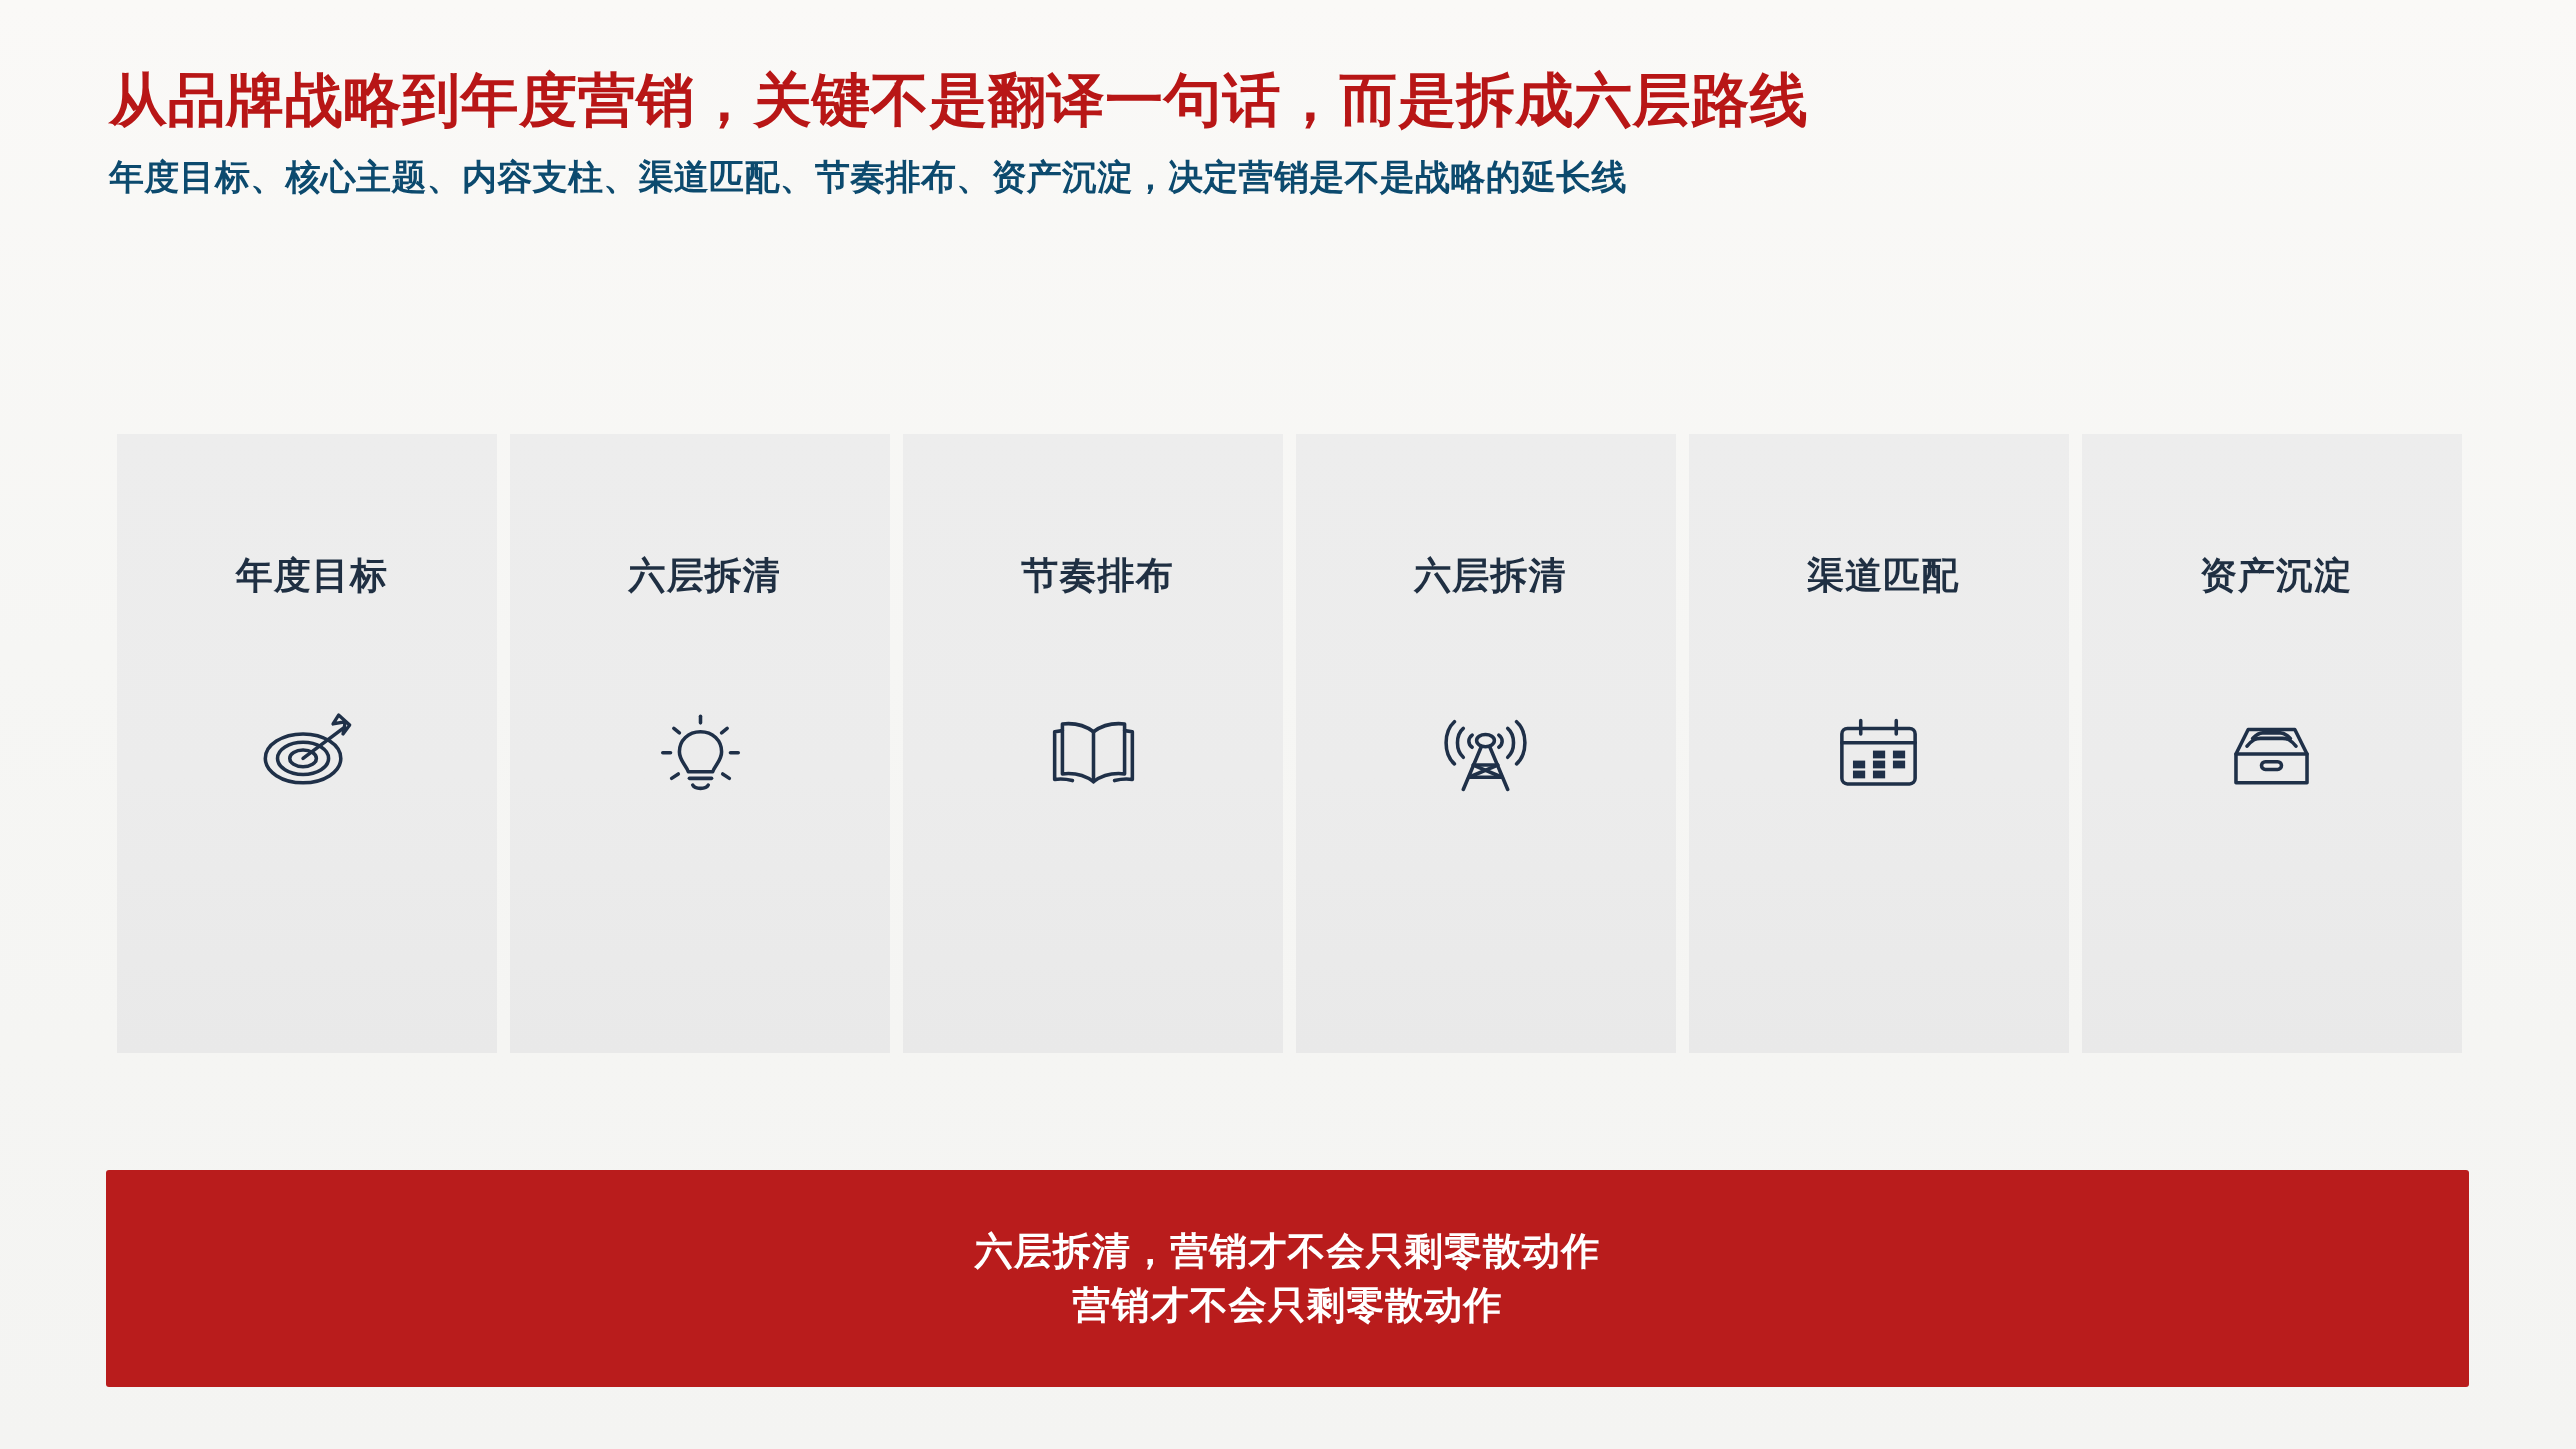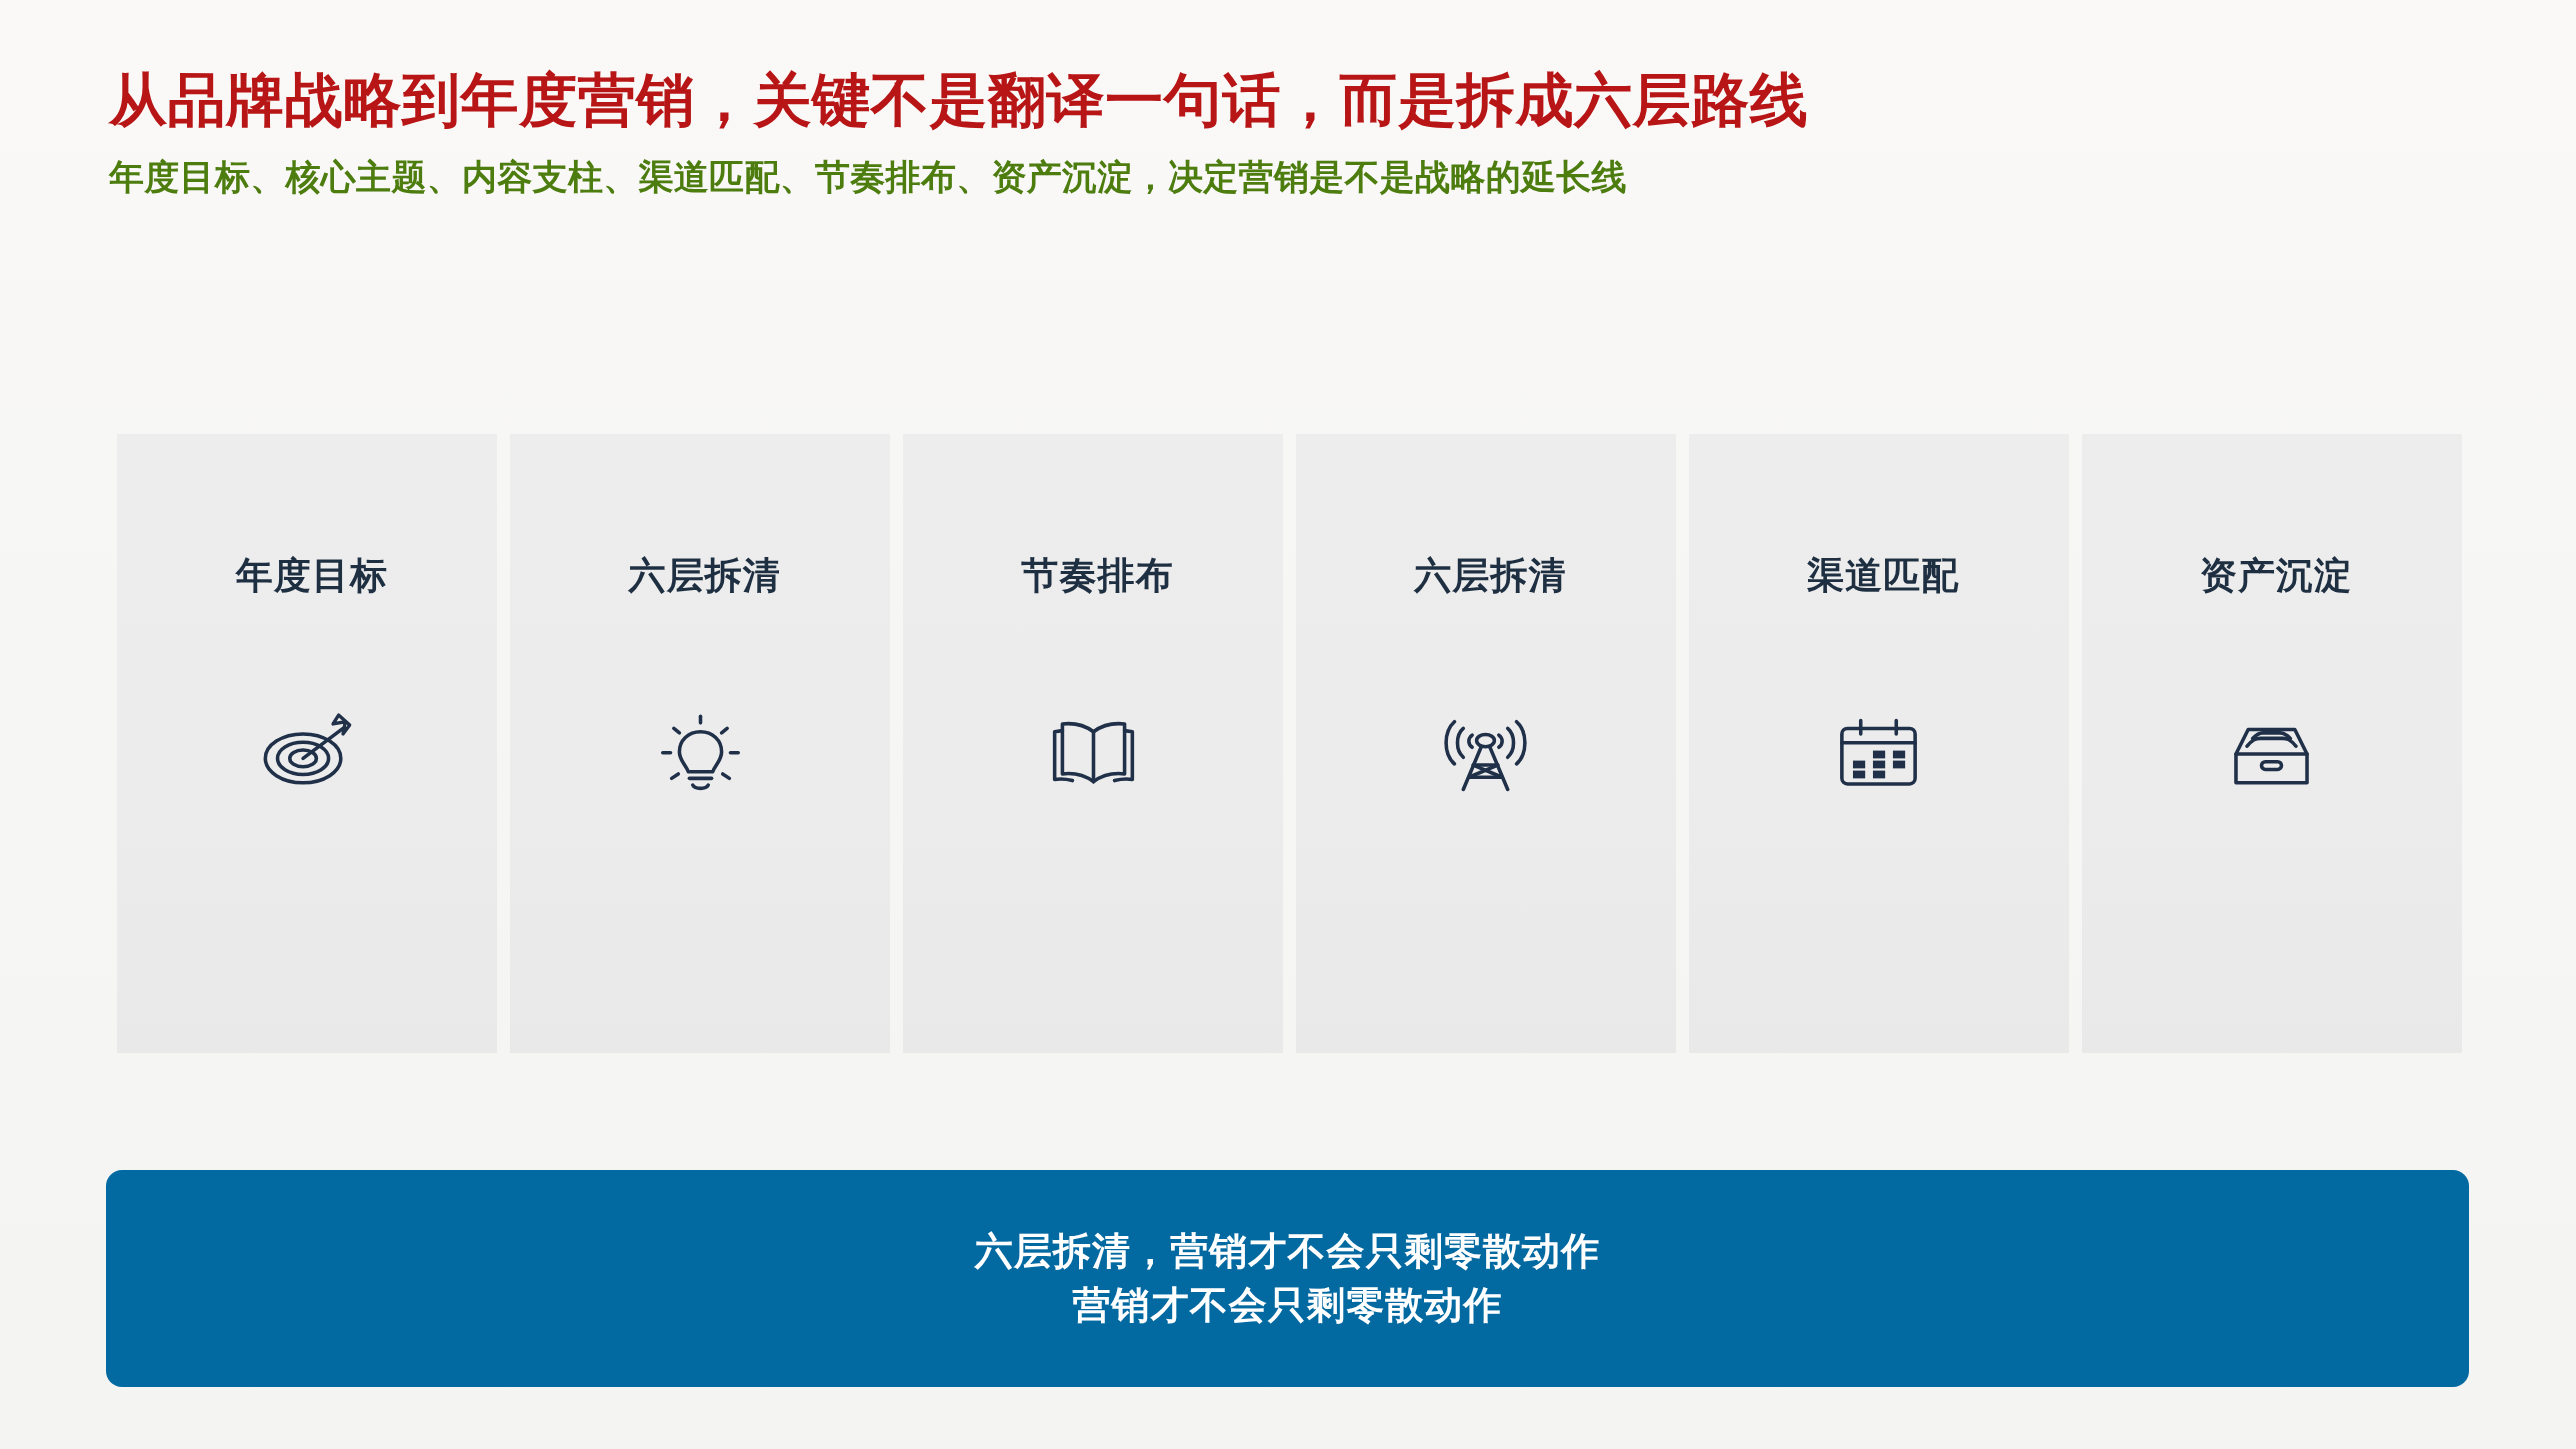--- a/index.html
+++ b/index.html
@@ -35,21 +35,21 @@
     line-height: 1.18;
     color: #b81616;
     letter-spacing: 0.6px;
     white-space: nowrap;
   }
   .subtitle {
     margin-top: 21px;
     font-size: 35px;
     font-weight: 700;
     line-height: 1.25;
-    color: #4d7c0f;
+    color: #0c4a6e;
     letter-spacing: 0.3px;
     white-space: nowrap;
   }
 
   
   .cards {
     position: absolute;
     left: 111px;
     top: 434px;
     width: 2357px;
@@ -105,22 +105,22 @@
     border-radius: 1.7px;
   }
 
   
   .footer {
     position: absolute;
     left: 106px;
     top: 1170px;
     width: 2363px;
     height: 217px;
-    background: #0369a1;
-    border-radius: 16px;
+    background: #b91c1c;
+    border-radius: 3px;
     display: flex;
     flex-direction: column;
     align-items: center;
     justify-content: center;
   }
   .footer-line {
     color: #ffffff;
     font-size: 38px;
     font-weight: 700;
     line-height: 1.42;

